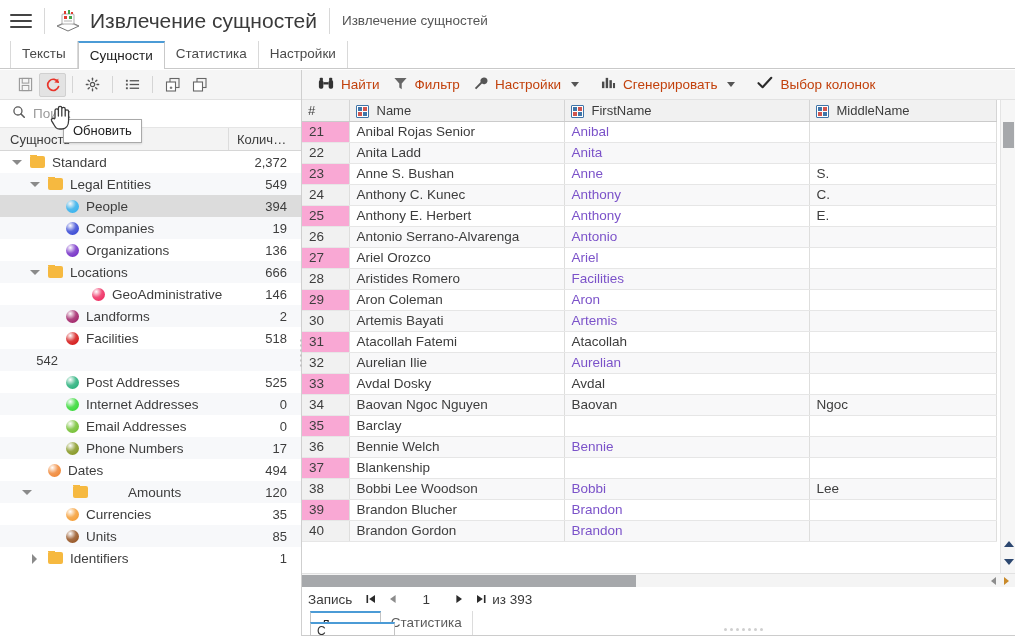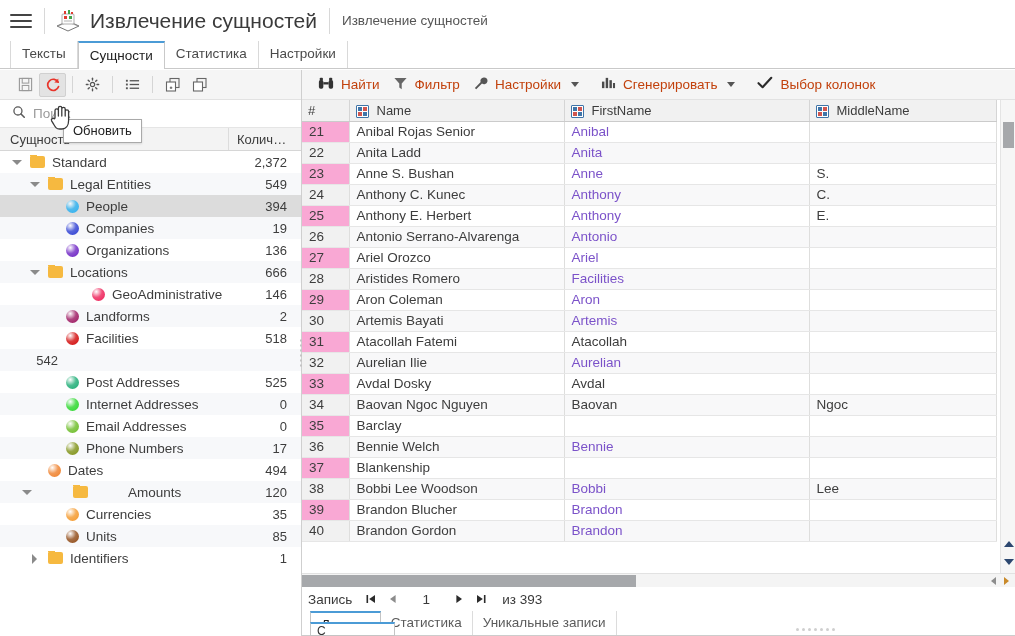--- a/index.html
+++ b/index.html
@@ -158,21 +158,21 @@
   .hs-left { border-top:4px solid transparent;border-bottom:4px solid transparent;border-right:5px solid #8d8d8d; }
   .hs-right{ border-top:4px solid transparent;border-bottom:4px solid transparent;border-left:5px solid #c98a2a; }
 
   
   .pager { height:24px; display:flex; align-items:center; gap:0; padding-left:6px;
            font-size:13.5px; color:#3a3a3a; background:#fff; }
   .pg-lbl { margin-right:8px; }
   .pg-btn { width:22px; height:20px; display:flex; align-items:center; justify-content:center;
             cursor:pointer; color:#2b2b2b; }
   .pg-val { min-width:44px; text-align:center; }
-  .pg-of { margin-left:10px; }
+  .pg-of { }
 
   
   .btabs { height:25px; display:flex; align-items:flex-end; padding-left:8px;
            border-bottom:1px solid #ccc; }
   .btab { height:24px; line-height:23px; padding:0 10px; font-size:13.5px; color:#5b5b5b;
           border-right:1px solid #dcdcdc; cursor:pointer; white-space:nowrap; }
   .btab:first-child { border-left:1px solid #dcdcdc; }
   .btab.active { color:#1f1f1f; background:#fff; border-top:2px solid #4b9bd6;
                  border-left:1px solid #c4c4c4; border-right:1px solid #c4c4c4;
                  margin-bottom:-1px; height:25px; }
@@ -737,21 +737,20 @@
             <path d="M2 2 L2 10 L7.8 6 Z" fill="#2b2b2b"></path>
             <rect x="8.9" y="2" width="1.6" height="8" fill="#2b2b2b"></rect>
           </svg>
         </span>
         <span class="pg-of">из 393</span>
       </div>
 
       <div class="btabs">
         <div class="btab active">Данные</div>
         <div class="btab">Статистика</div>
-        <div class="btab">Уникальные записи</div>
         <div class="btabs-extra">
           <div class="grip">
             <span></span>
               <span></span>
               <span></span>
               <span></span>
               <span></span>
               <span></span>
               <span></span>
           </div>

